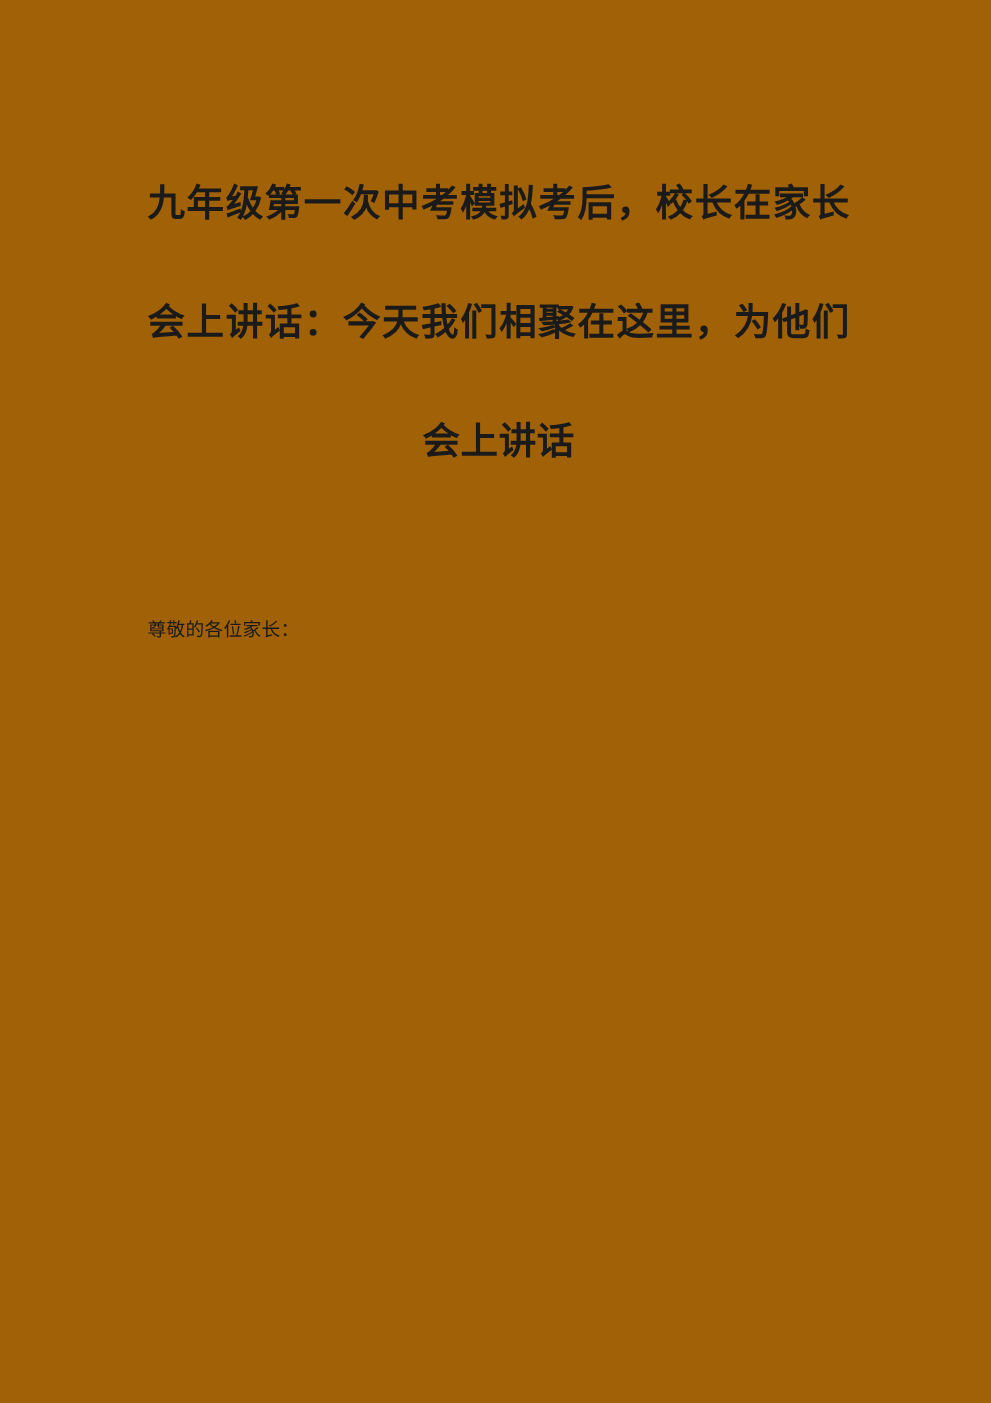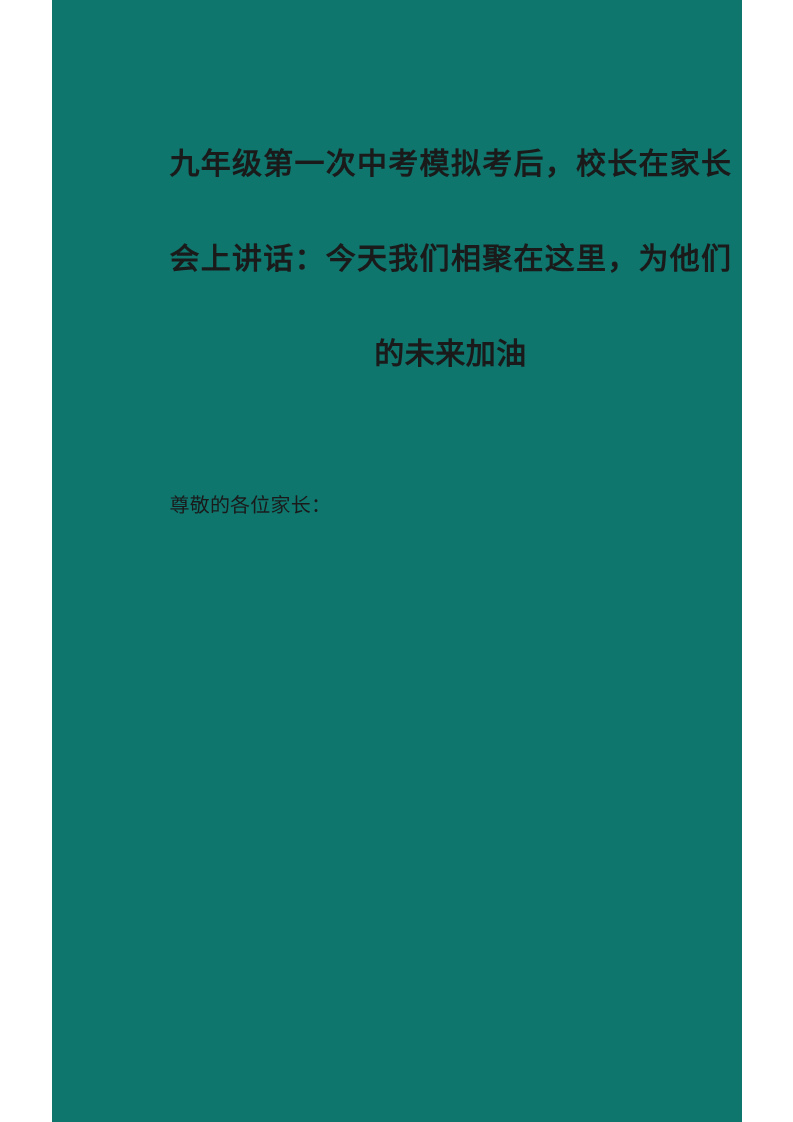--- a/index.html
+++ b/index.html
@@ -3,24 +3,24 @@
 <meta charset="utf-8">
 <title>Document Page</title>
 <style>
   html, body {
     margin: 0;
     padding: 0;
     background: #ffffff;
   }
   .page {
     position: relative;
-    width: 690px;
+    width: 793px;
     height: 1122px;
     margin: 0 auto;
-    background: #0f766e;
+    background: #a16207;
     overflow: hidden;
     box-sizing: border-box;
   }
   .doc-body {
     position: absolute;
     left: 118px;
     top: 0;
     width: 562px;
   }
   .doc-title {
@@ -45,21 +45,21 @@
     text-justify: inter-character;
   }
   .doc-title .tline-3 {
     text-align: center;
   }
   .body-block {
     margin-top: 84px;
   }
   .para {
     font-family: "Liberation Sans", "DejaVu Sans", sans-serif;
-    font-size: 20px;
+    font-size: 15px;
     line-height: 40px;
     color: #1a1a1a;
     margin: 0 0 45px 0;
     text-align: justify;
     text-justify: inter-character;
     letter-spacing: 0.2px;
     word-break: break-all;
   }
   .para:last-child {
     margin-bottom: 0;
@@ -74,21 +74,21 @@
 </style>
 </head>
 <body>
 
 <div class="page">
   <div class="doc-body">
 
     <h1 class="doc-title">
       <span class="tline tline-1">九年级第一次中考模拟考后，校长在家长</span>
       <span class="tline tline-2">会上讲话：今天我们相聚在这里，为他们</span>
-      <span class="tline tline-3">的未来加油</span>
+      <span class="tline tline-3">会上讲话</span>
     </h1>
 
     <div class="body-block">
       <p class="para short">尊敬的各位家长：</p>
     </div>
 
   </div>
 </div>
 
 </body></html>

